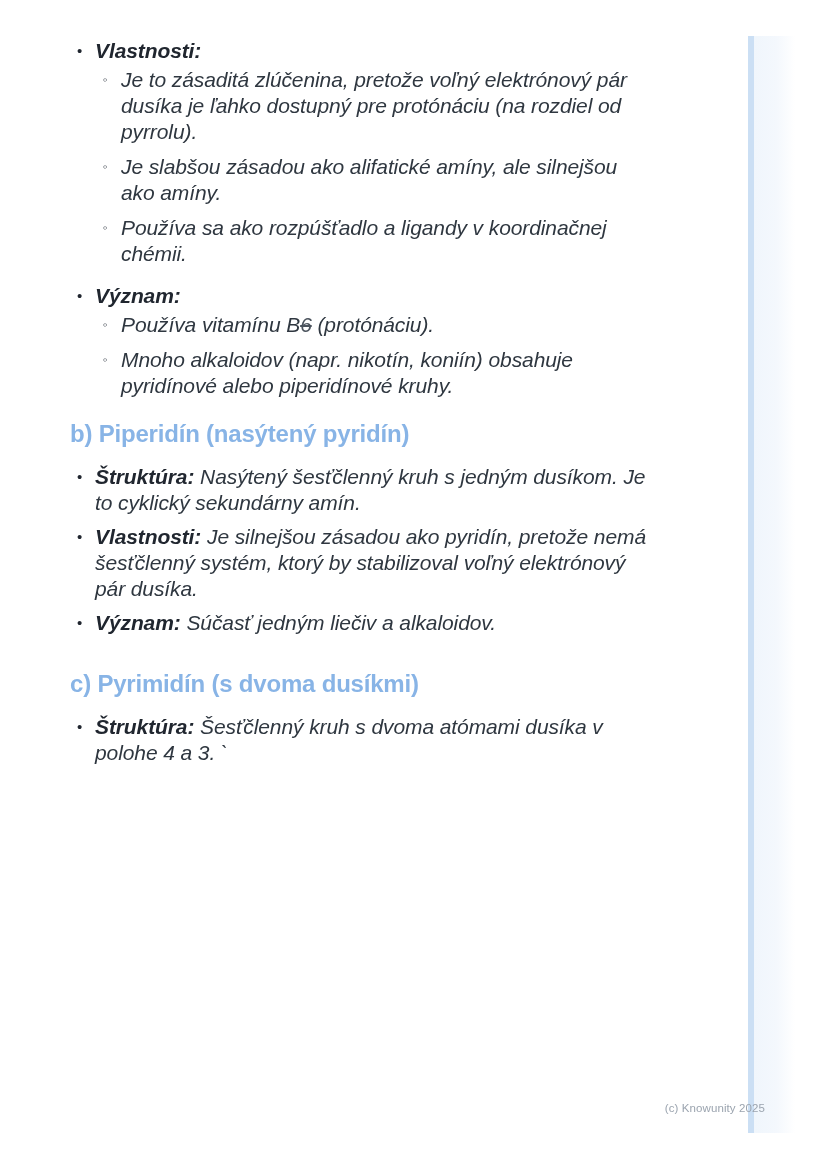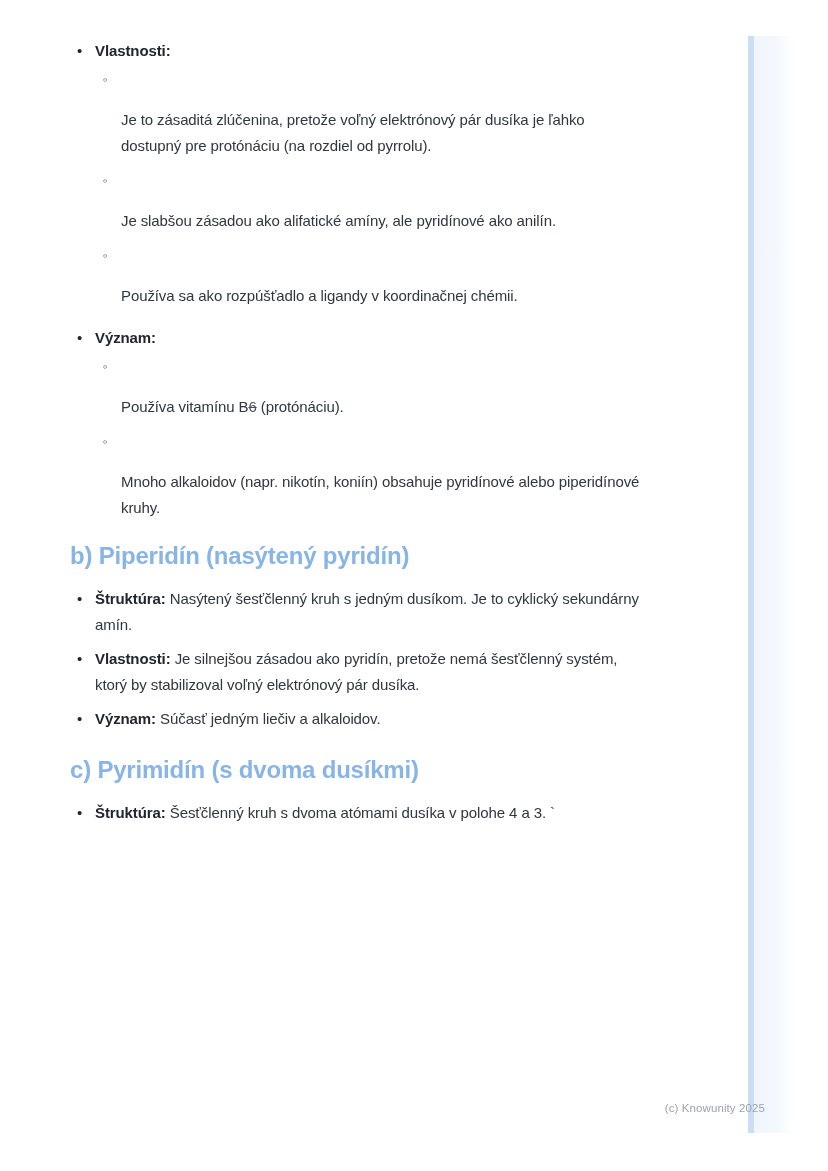--- a/index.html
+++ b/index.html
@@ -20,41 +20,41 @@
     position: absolute; left: 748px; top: 36px; width: 6px; height: 1097px;
     background: #cbdff4;
     z-index: 2;
   }
 
   .content {
     position: absolute; left: 70px; top: 38px; width: 578px; z-index: 3;
   }
 
   .body-text, .li1-text, .li2-text {
-    font-size: 15px; line-height: 26px; letter-spacing: -0.1px; color: #2f3740;
+    font-size: 21px; line-height: 26px; letter-spacing: -0.1px; color: #2f3740; font-style: italic;
   }
 
   
   .li1 { display: flex; align-items: flex-start; }
   .li1 + .li1 { margin-top: 8px; }
   .li1-bullet {
     flex: none; width: 25px; padding-left: 7px; box-sizing: border-box;
     font-size: 15px; line-height: 26px; color: #20262f;
   }
   .li1-text { flex: 1; }
   .lbl { font-weight: bold; color: #20262f; }
 
   
   .sub { margin-left: 33px; margin-top: 3px; }
   .li2 { display: flex; align-items: flex-start; }
   .li2 + .li2 { margin-top: 9px; }
   .li2-bullet {
     flex: none; width: 18px; font-size: 13px; line-height: 26px; color: #3a424c;
   }
-  .li2-text { flex: 1; margin-top: 40px; }
+  .li2-text { flex: 1; }
 
   .mt16 { margin-top: 16px; }
 
   h2.section-heading {
     font-size: 24px; line-height: 27px; font-weight: bold; color: #88b4e6;
     margin: 21px 0 0 0; letter-spacing: -0.2px;
   }
   .section-list { margin-top: 17px; }
 
   .strike { text-decoration: line-through; color: #4a525c; }
@@ -76,21 +76,21 @@
     <span class="li1-bullet">•</span>
     <div class="li1-text"><span class="lbl">Vlastnosti:</span></div>
   </div>
   <div class="sub">
     <div class="li2">
       <span class="li2-bullet">◦</span>
       <div class="li2-text">Je to zásaditá zlúčenina, pretože voľný elektrónový pár dusíka je ľahko dostupný pre protónáciu (na rozdiel od pyrrolu).</div>
     </div>
     <div class="li2">
       <span class="li2-bullet">◦</span>
-      <div class="li2-text">Je slabšou zásadou ako alifatické amíny, ale pyridínové ako anilín.</div>
+      <div class="li2-text">Je slabšou zásadou ako alifatické amíny, ale silnejšou ako amíny.</div>
     </div>
     <div class="li2">
       <span class="li2-bullet">◦</span>
       <div class="li2-text">Používa sa ako rozpúšťadlo a ligandy v koordinačnej chémii.</div>
     </div>
   </div>
 
   <div class="li1 mt16">
     <span class="li1-bullet">•</span>
     <div class="li1-text"><span class="lbl">Význam:</span></div>
@@ -116,21 +116,21 @@
     <div class="li1">
       <span class="li1-bullet">•</span>
       <div class="li1-text"><span class="lbl">Vlastnosti:</span> <span>Je silnejšou zásadou ako pyridín, pretože nemá šesťčlenný systém, ktorý by stabilizoval voľný elektrónový pár dusíka.</span></div>
     </div>
     <div class="li1">
       <span class="li1-bullet">•</span>
       <div class="li1-text"><span class="lbl">Význam:</span> <span>Súčasť jedným liečiv a alkaloidov.</span></div>
     </div>
   </div>
 
-  <h2 class="section-heading" style="margin-top:24px">c) Pyrimidín (s dvoma dusíkmi)</h2>
+  <h2 class="section-heading" style="margin-top:34px">c) Pyrimidín (s dvoma dusíkmi)</h2>
 
   <div class="section-list">
     <div class="li1">
       <span class="li1-bullet">•</span>
       <div class="li1-text"><span class="lbl">Štruktúra:</span> <span>Šesťčlenný kruh s dvoma atómami dusíka v polohe 4 a 3. `</span></div>
     </div>
   </div>
 
 </main>
 

